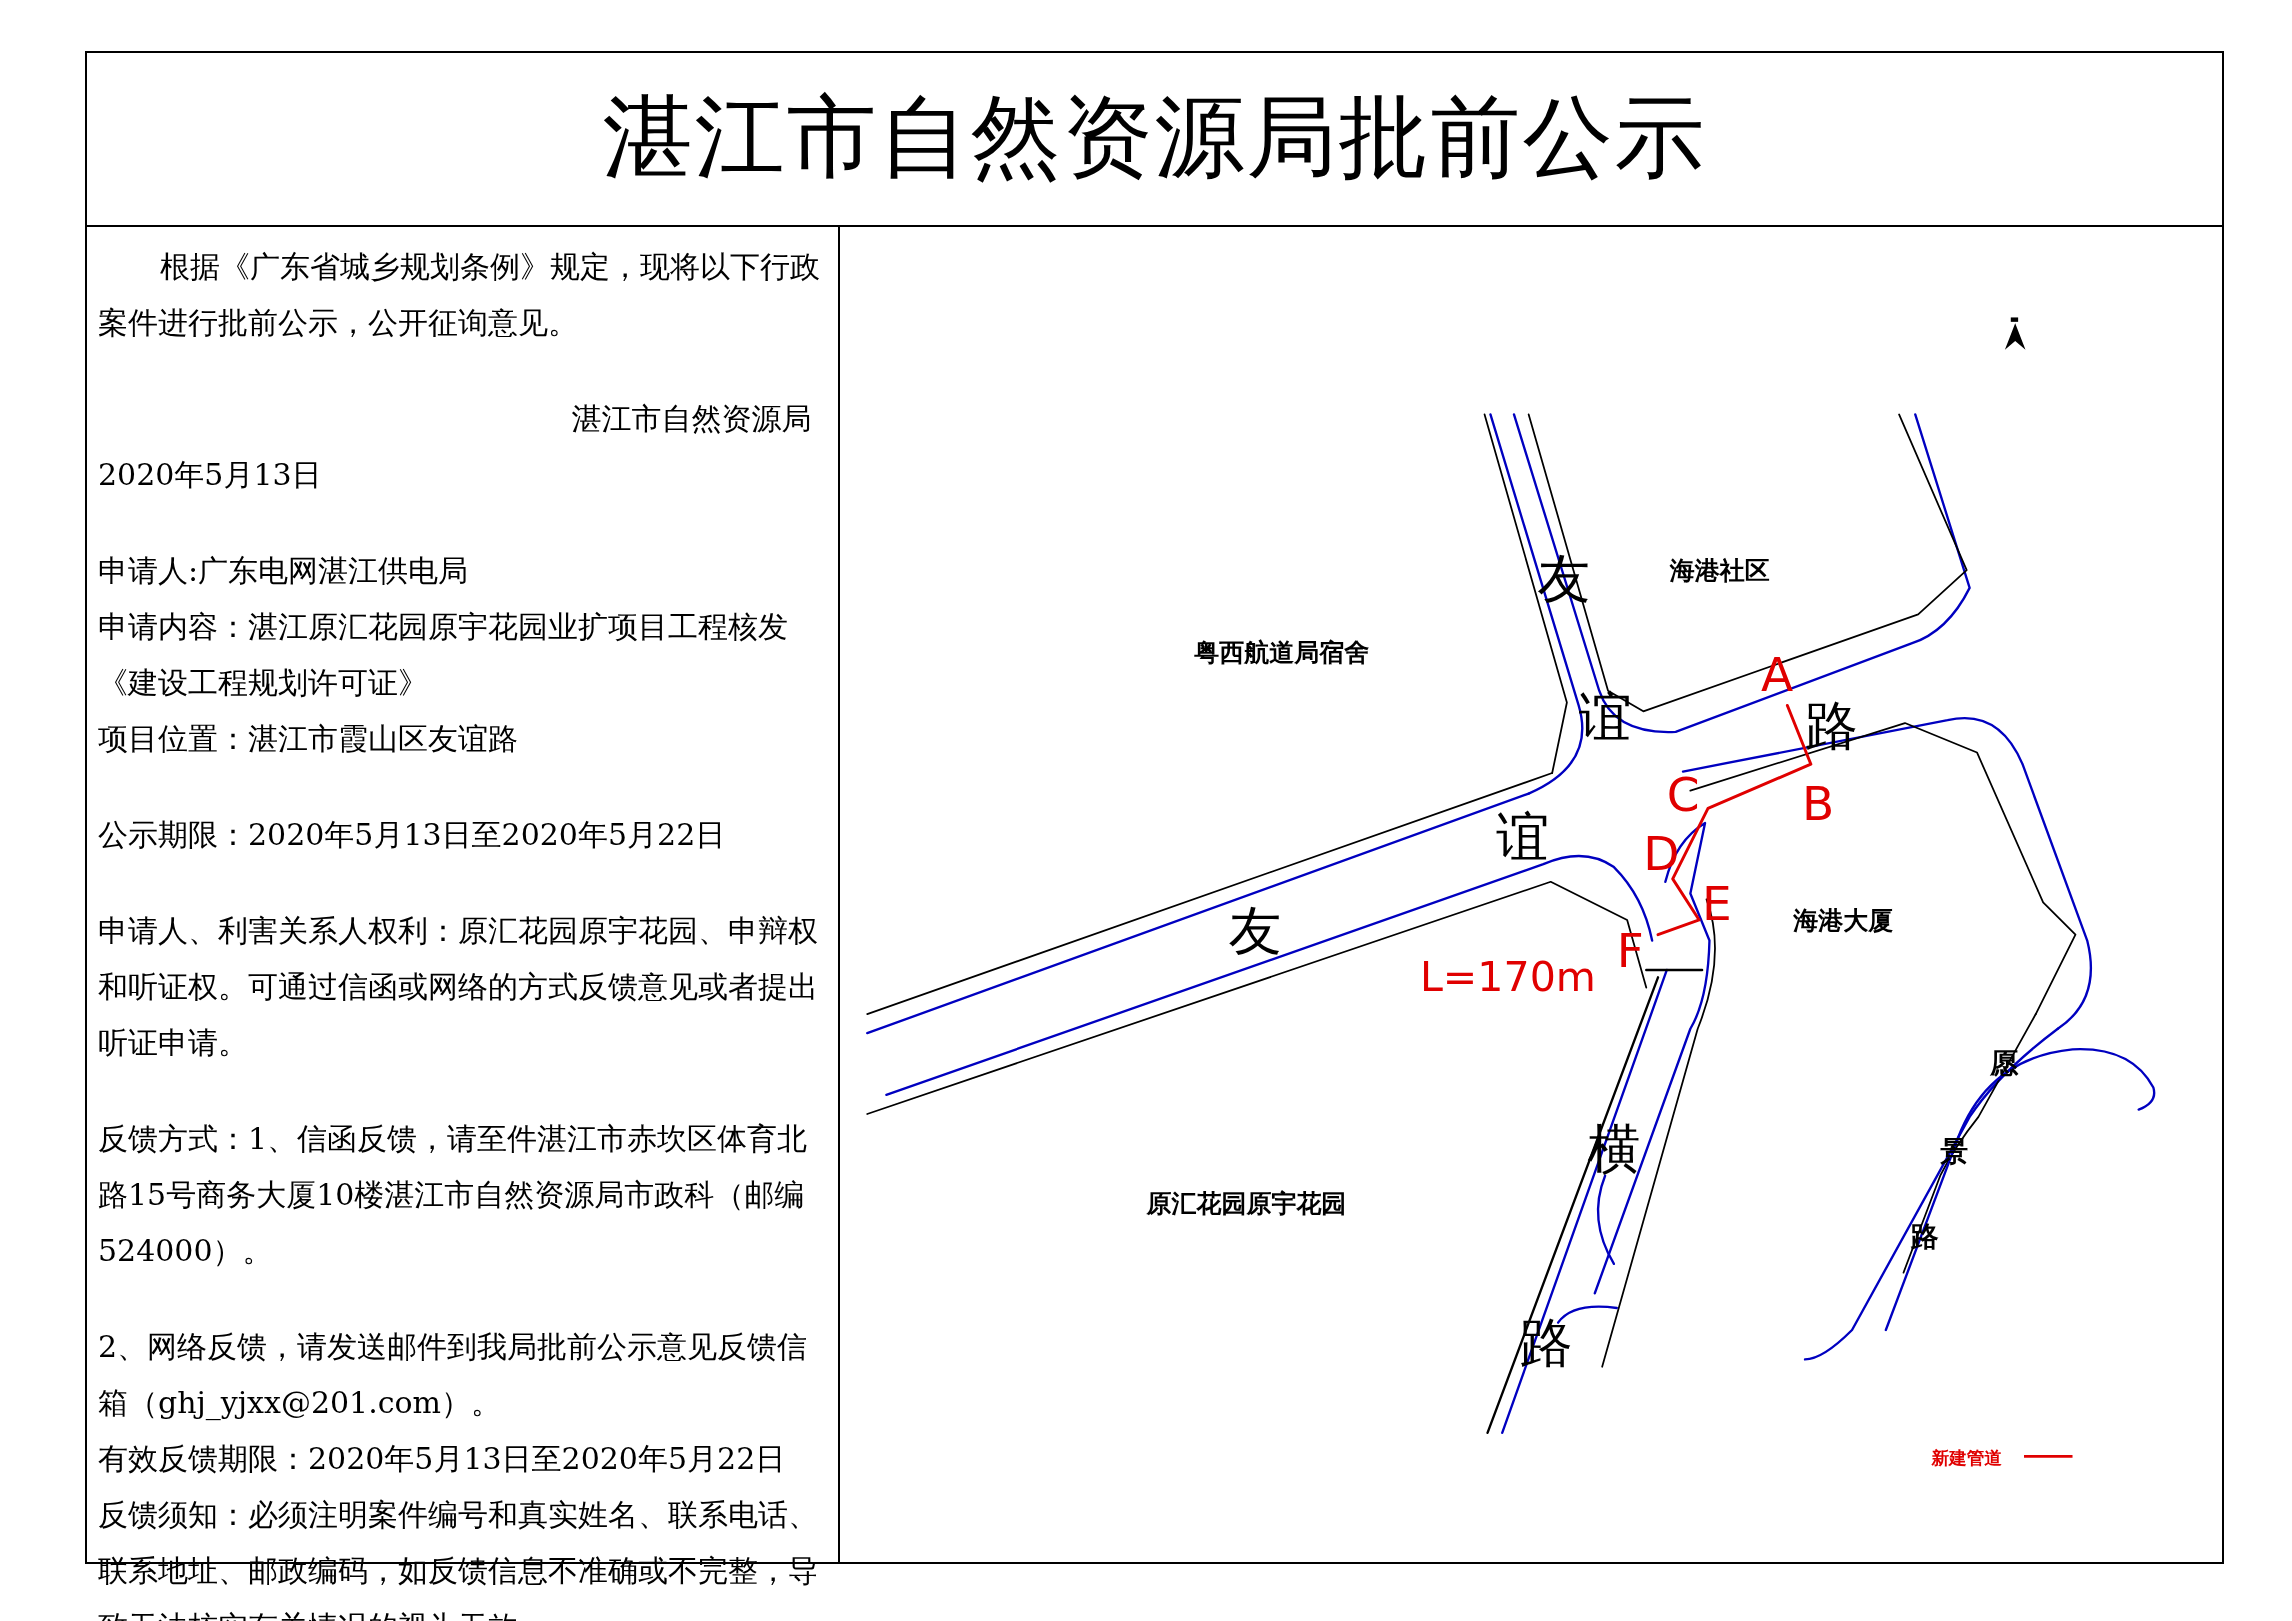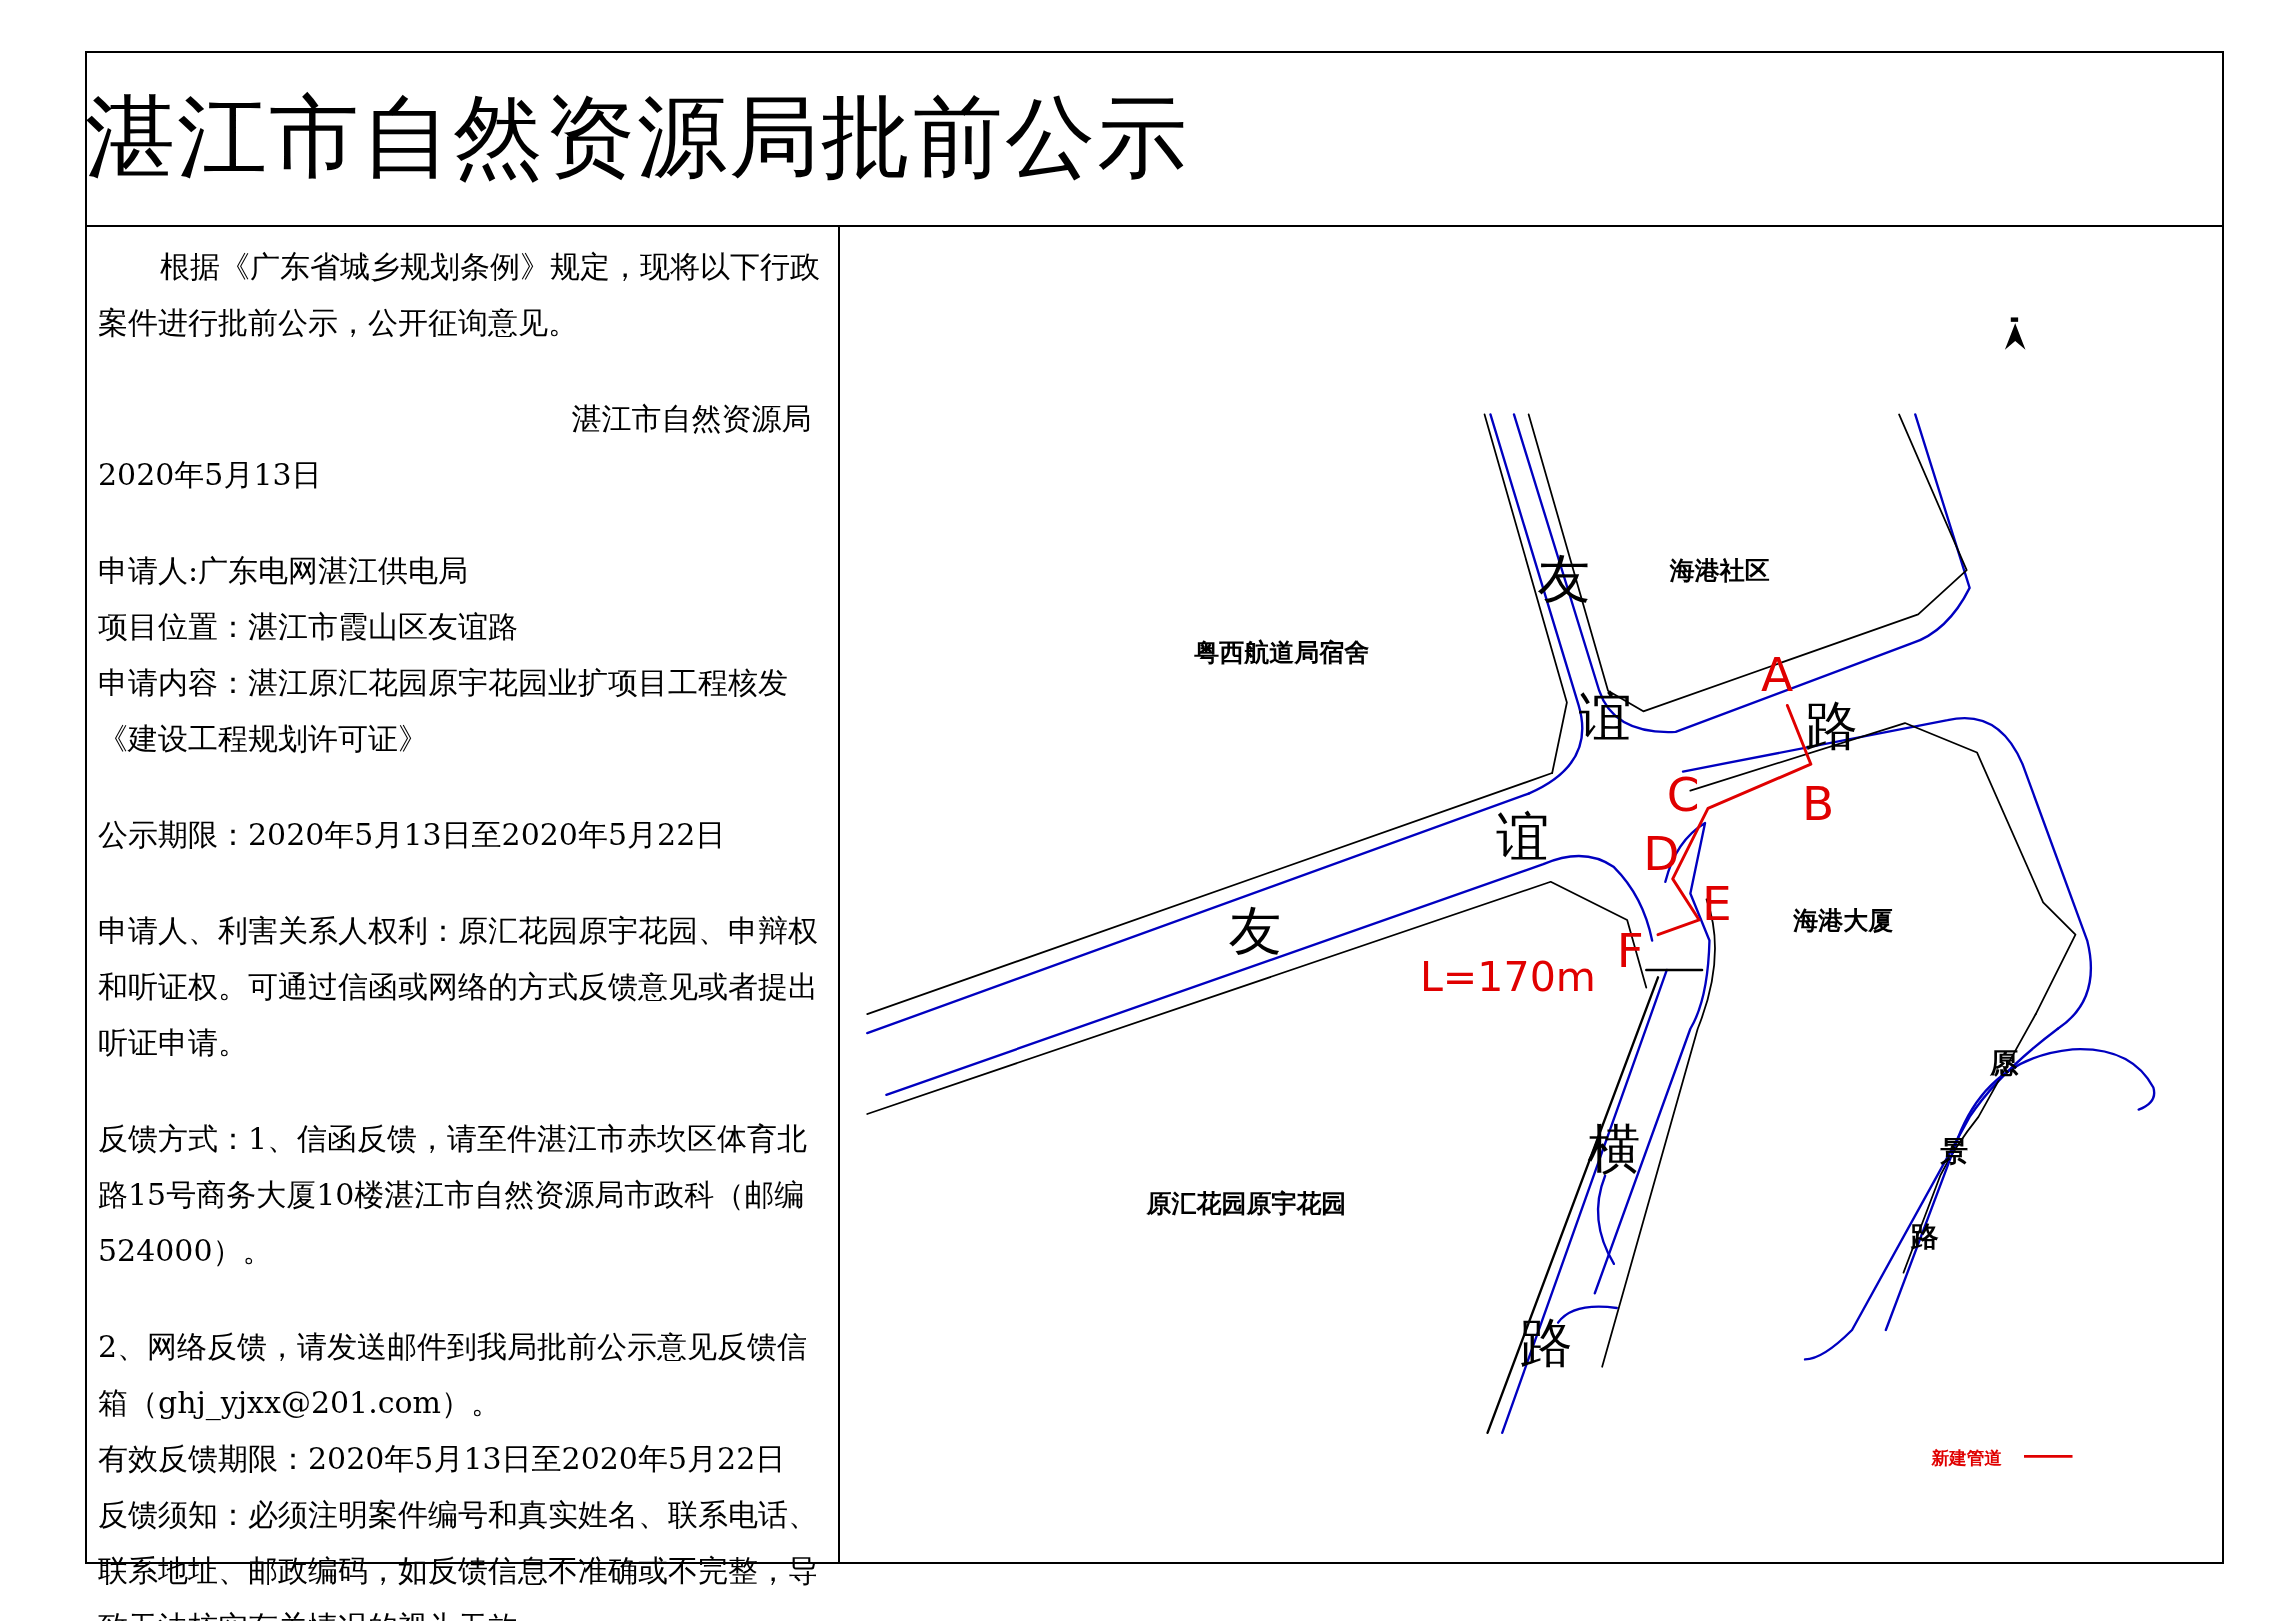--- a/index.html
+++ b/index.html
@@ -1,18 +1,18 @@
 <!DOCTYPE html>
 <html><head>
 <meta charset="utf-8">
 <style>
   html,body{margin:0;padding:0;background:#fff;}
   body{width:2293px;height:1621px;position:relative;overflow:hidden;font-family:"DejaVu Serif","Liberation Serif",serif;color:#000;}
   .frame{position:absolute;left:85px;top:51px;width:2139px;height:1513px;border:2px solid #000;box-sizing:border-box;}
-  .title-row{position:absolute;left:85px;top:51px;width:2139px;height:176px;border-bottom:2.9px solid #000;box-sizing:border-box;display:flex;align-items:center;}
+  .title-row{position:absolute;left:85px;top:51px;width:2139px;height:176px;border-bottom:2.9px solid #000;box-sizing:border-box;display:flex;align-items:center;justify-content:center;}
   .title{font-family:"DejaVu Sans","Liberation Sans",sans-serif;font-size:90px;letter-spacing:2px;font-weight:normal;}
   .divider{position:absolute;left:838px;top:226px;width:2px;height:1338px;background:#000;}
   .notice{position:absolute;left:98px;top:239px;width:735px;font-size:30px;line-height:56px;}
   .notice p{margin:0;}
   .indent{text-indent:62px;}
   .sign{text-align:right;padding-right:21.6px;}
   .sign2{text-align:left;padding-right:39px;}
   .gap{height:40px;}
   .map{position:absolute;left:0;top:0;width:2293px;height:1621px;pointer-events:none;}
   .map text{font-family:"DejaVu Sans","Liberation Sans",sans-serif;}
@@ -28,22 +28,22 @@
 
 <div class="divider"></div>
 
 <div class="notice">
   <p class="indent">根据《广东省城乡规划条例》规定，现将以下行政案件进行批前公示，公开征询意见。</p>
   <div class="gap"></div>
   <p class="sign">湛江市自然资源局</p>
   <p class="sign2">2020年5月13日</p>
   <div class="gap"></div>
   <p>申请人:广东电网湛江供电局</p>
+  <p>申请内容：湛江原汇花园原宇花园业扩项目工程核发《建设工程规划许可证》</p>
   <p>项目位置：湛江市霞山区友谊路</p>
-  <p>申请内容：湛江原汇花园原宇花园业扩项目工程核发《建设工程规划许可证》</p>
   <div class="gap"></div>
   <p>公示期限：2020年5月13日至2020年5月22日</p>
   <div class="gap"></div>
   <p>申请人、利害关系人权利：原汇花园原宇花园、申辩权和听证权。可通过信函或网络的方式反馈意见或者提出听证申请。</p>
   <div class="gap"></div>
   <p>反馈方式：1、信函反馈，请至件湛江市赤坎区体育北路15号商务大厦10楼湛江市自然资源局市政科（邮编524000）。</p>
   <div class="gap"></div>
   <p>2、网络反馈，请发送邮件到我局批前公示意见反馈信箱（ghj_yjxx@201.com）。</p>
   <p>有效反馈期限：2020年5月13日至2020年5月22日</p>
   <p>反馈须知：必须注明案件编号和真实姓名、联系电话、联系地址、邮政编码，如反馈信息不准确或不完整，导致无法核实有关情况的视为无效。</p>

